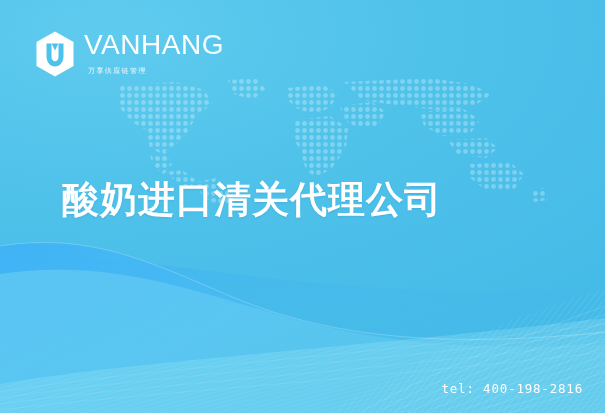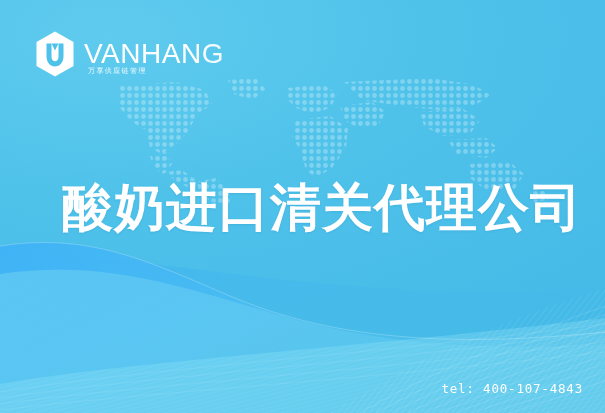--- a/index.html
+++ b/index.html
@@ -37,21 +37,21 @@
     align-items:center;
     gap:7px;
     height:50px;
   }
   #logo-mark{width:44px;height:48px;flex:0 0 auto;}
   #logo-mark svg{display:block;width:100%;height:100%;}
   #logo-text{
     position:relative;
     height:46px;
     display:flex;
-    align-items:center;
+    align-items:flex-start;
   }
   #logo-word{
     font-family:"Liberation Sans",sans-serif;
     font-size:28px;
     font-weight:400;
     letter-spacing:.5px;
     color:#ffffff;
     line-height:1;
     white-space:nowrap;
   }
@@ -72,21 +72,21 @@
     line-height:1;
   }
 
   
   #headline{
     position:absolute;
     left:62px;
     top:181px;
     width:500px;
     font-family:"DejaVu Sans","Liberation Sans",sans-serif;
-    font-size:51px;
+    font-size:37px;
     font-weight:bold;
     color:#ffffff;
     letter-spacing:1px;
     line-height:1.05;
     white-space:nowrap;
     text-shadow:0 1px 2px rgba(40,140,190,.25);
   }
 
   
   #tel{
@@ -231,15 +231,15 @@
       </svg>
     </span>
     <span id="logo-text">
       <span id="logo-word"><span>VANHAN</span><span class="g-letter">G</span></span>
       <span id="logo-sub">万享供应链管理</span>
     </span>
   </div>
 
   <div id="headline">酸奶进口清关代理公司</div>
 
-  <div id="tel">tel: 400-107-4843</div>
+  <div id="tel">tel: 400-198-2816</div>
 
 </div>
 
 </body></html>

